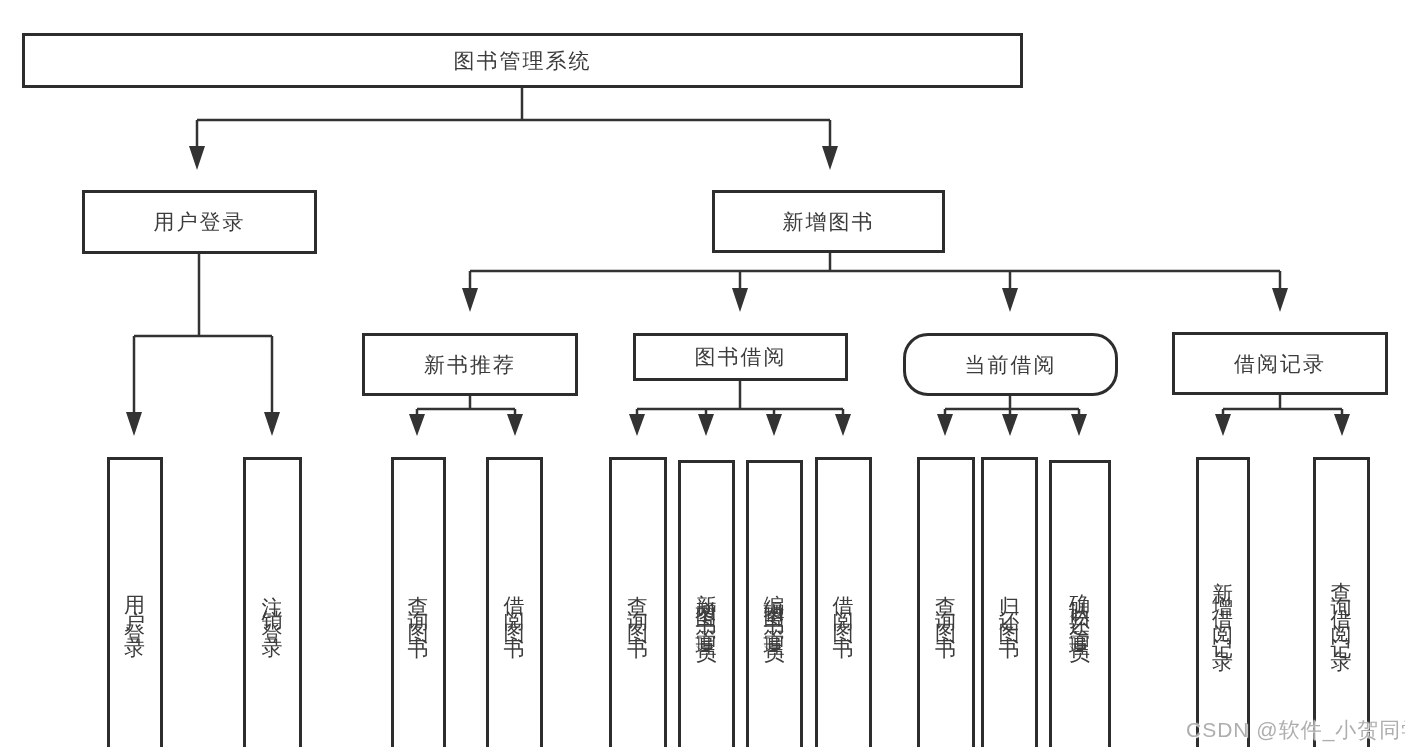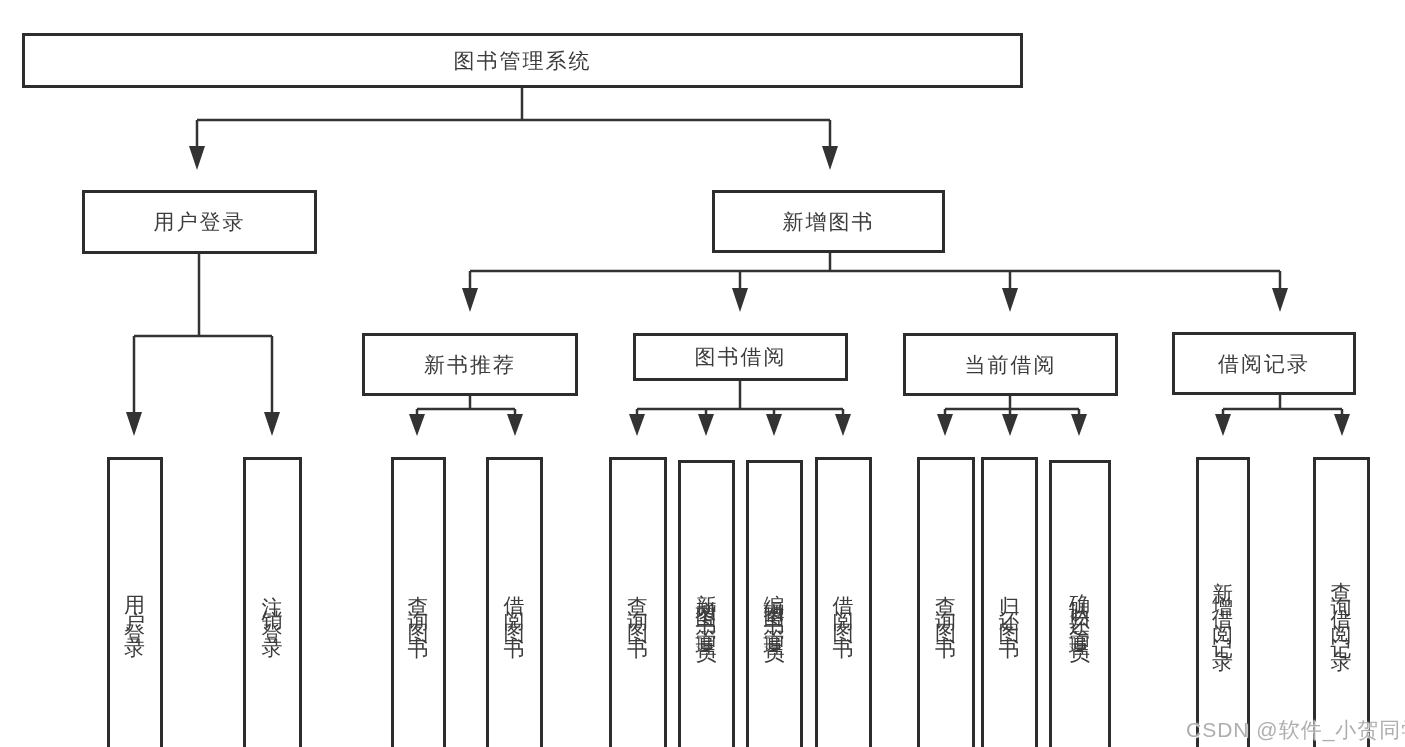--- a/index.html
+++ b/index.html
@@ -132,22 +132,22 @@
     </g>
   </svg>
 
   <div class="node h" style="left:22px; top:13px; width:1001px; height:55px;">图书管理系统</div>
 
   <div class="node h" style="left:82px; top:170px; width:235px; height:64px;">用户登录</div>
   <div class="node h" style="left:712px; top:170px; width:233px; height:63px;">新增图书</div>
 
   <div class="node h" style="left:362px; top:313px; width:216px; height:63px;">新书推荐</div>
   <div class="node h" style="left:633px; top:313px; width:215px; height:48px;">图书借阅</div>
-  <div class="node h" style="left:903px; top:313px; width:215px; height:63px;">当前借阅</div>
-  <div class="node h" style="left:1172px; top:312px; width:184px; height:63px;">借阅记录</div>
+  <div class="node h" style="left:903px; top:313px; width:215px; height:63px;border-radius:25px;">当前借阅</div>
+  <div class="node h" style="left:1172px; top:312px; width:216px; height:63px;">借阅记录</div>
 
   <div class="node v" style="left:107px; top:437px; width:56px; height:300px;">用户登录</div>
   <div class="node v" style="left:243px; top:437px; width:59px; height:300px;">注销登录</div>
 
   <div class="node v" style="left:391px; top:437px; width:55px; height:300px;">查询图书</div>
   <div class="node v" style="left:486px; top:437px; width:57px; height:300px;">借阅图书</div>
 
   <div class="node v" style="left:609px; top:437px; width:58px; height:300px;">查询图书</div>
   <div class="node v tight" style="left:678px; top:440px; width:57px; height:297px;">新增图书（管理员）</div>
   <div class="node v tight" style="left:746px; top:440px; width:57px; height:297px;">编辑图书（管理员）</div>

